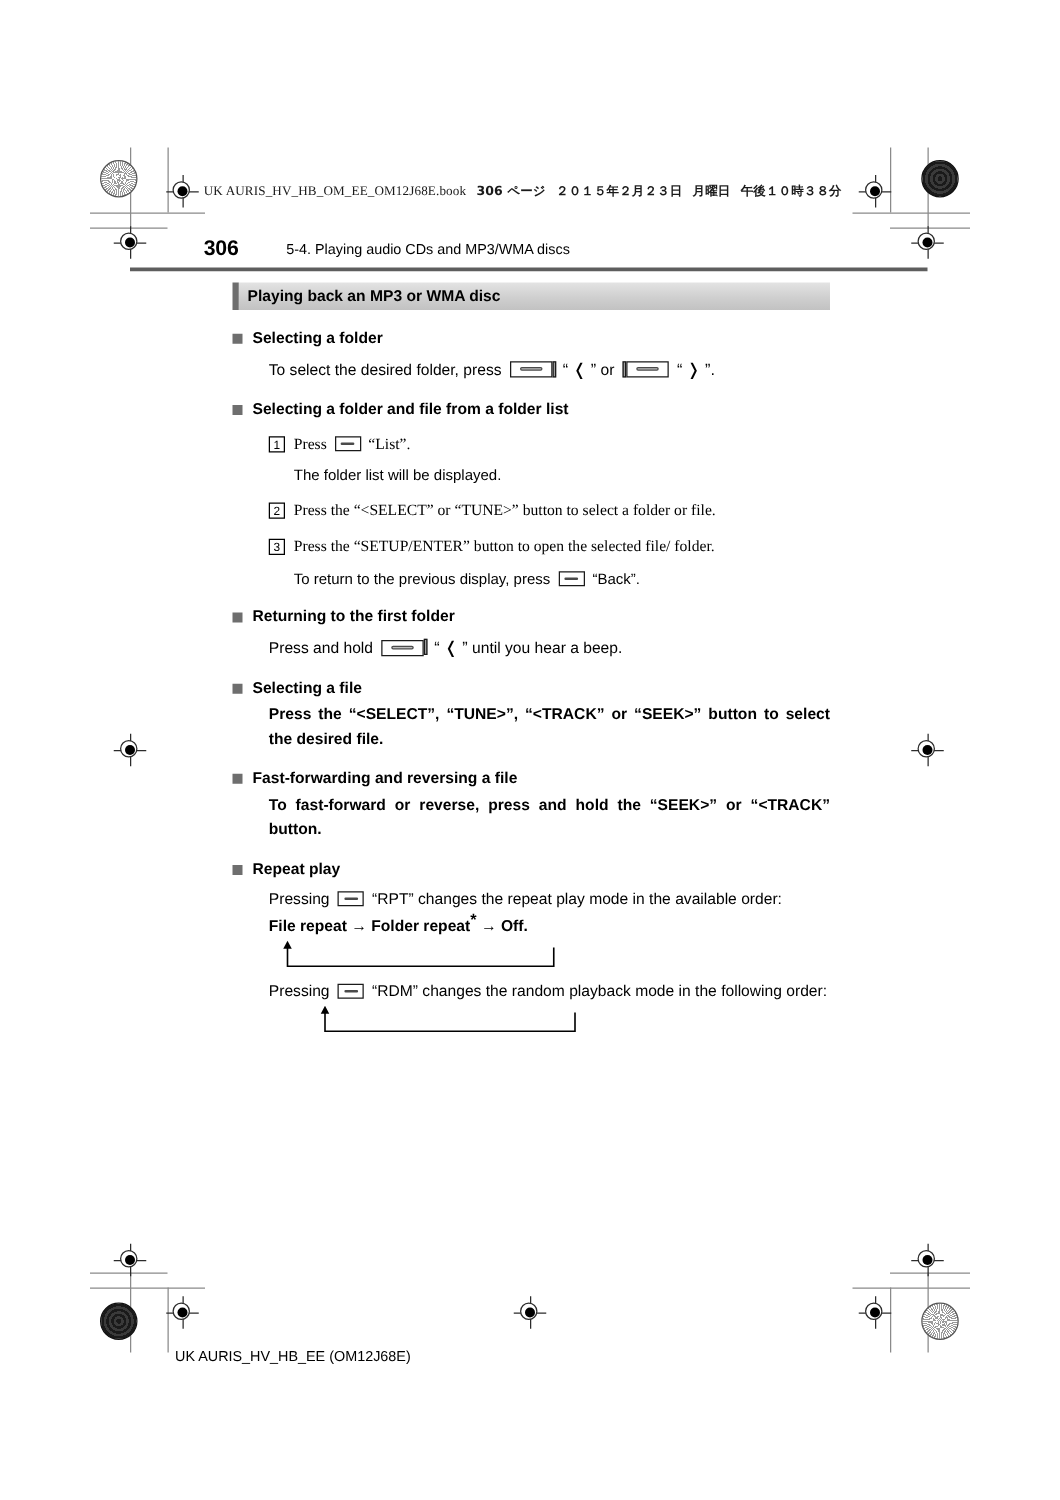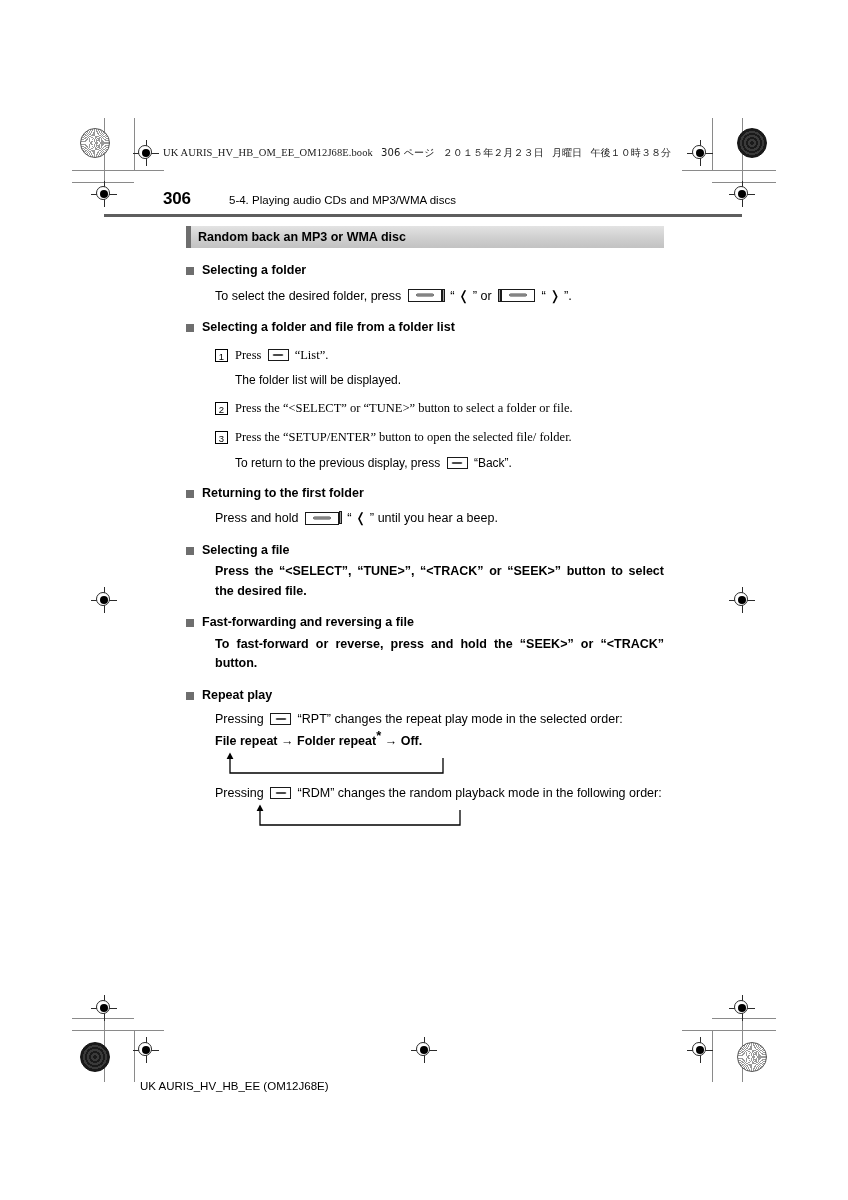--- a/index.html
+++ b/index.html
@@ -81,21 +81,21 @@
   .print-header {
     position: absolute;
     left: 163px;
     top: 146px;
     font-family: "Liberation Serif", serif;
     font-size: 10.5px;
     color: #1a1a1a;
     white-space: nowrap;
     letter-spacing: 0.1px;
   }
-  .print-header .jp { font-family: "DejaVu Sans", sans-serif; font-size: 10px; }
+  .print-header .jp { font-family: "DejaVu Sans", sans-serif; font-size: 10px; font-weight: bold; }
 
   
   .folio {
     position: absolute;
     left: 163px;
     top: 189px;
     font-size: 17px;
     font-weight: bold;
     color: #000;
     letter-spacing: -0.2px;
@@ -383,21 +383,21 @@
     <span class="jp">午後１０時３８分</span>
   </div>
 
   <div class="folio">306</div>
   <div class="running-head">5-4. Playing audio CDs and MP3/WMA discs</div>
   <div class="head-rule"></div>
 
   <div class="content">
 
     <div class="sec-bar">
-      <span class="sec-bar-title">Random back an MP3 or WMA disc</span>
+      <span class="sec-bar-title">Playing back an MP3 or WMA disc</span>
     </div>
 
     <div class="sub">
       <span class="sq"></span>
       <span class="sub-title">Selecting a folder</span>
     </div>
     <div class="body-txt">
       <span>To select the desired folder, press</span>
       <span class="btn-glyph edge-r"><span class="bar"></span></span>
       <span class="arrow-ch">“ ❬ ”</span>
@@ -459,21 +459,21 @@
     </div>
     <div class="body-txt tight just">To fast-forward or reverse, press and hold the “SEEK&gt;” or “&lt;TRACK” button.</div>
 
     <div class="sub">
       <span class="sq"></span>
       <span class="sub-title">Repeat play</span>
     </div>
     <div class="body-txt just">
       <span>Pressing</span>
       <span class="btn-glyph small"><span class="bar"></span></span>
-      <span>“RPT” changes the repeat play mode in the selected order:</span>
+      <span>“RPT” changes the repeat play mode in the available order:</span>
     </div>
     <div class="body-txt tight" style="margin-top:2px;">
       <span>File repeat</span>
       <span>→</span>
       <span>Folder repeat</span><span class="sup-star">*</span>
       <span>→</span>
       <span>Off.</span>
     </div>
     <div class="loop">
       <svg width="250" height="26" viewBox="0 0 250 26">

